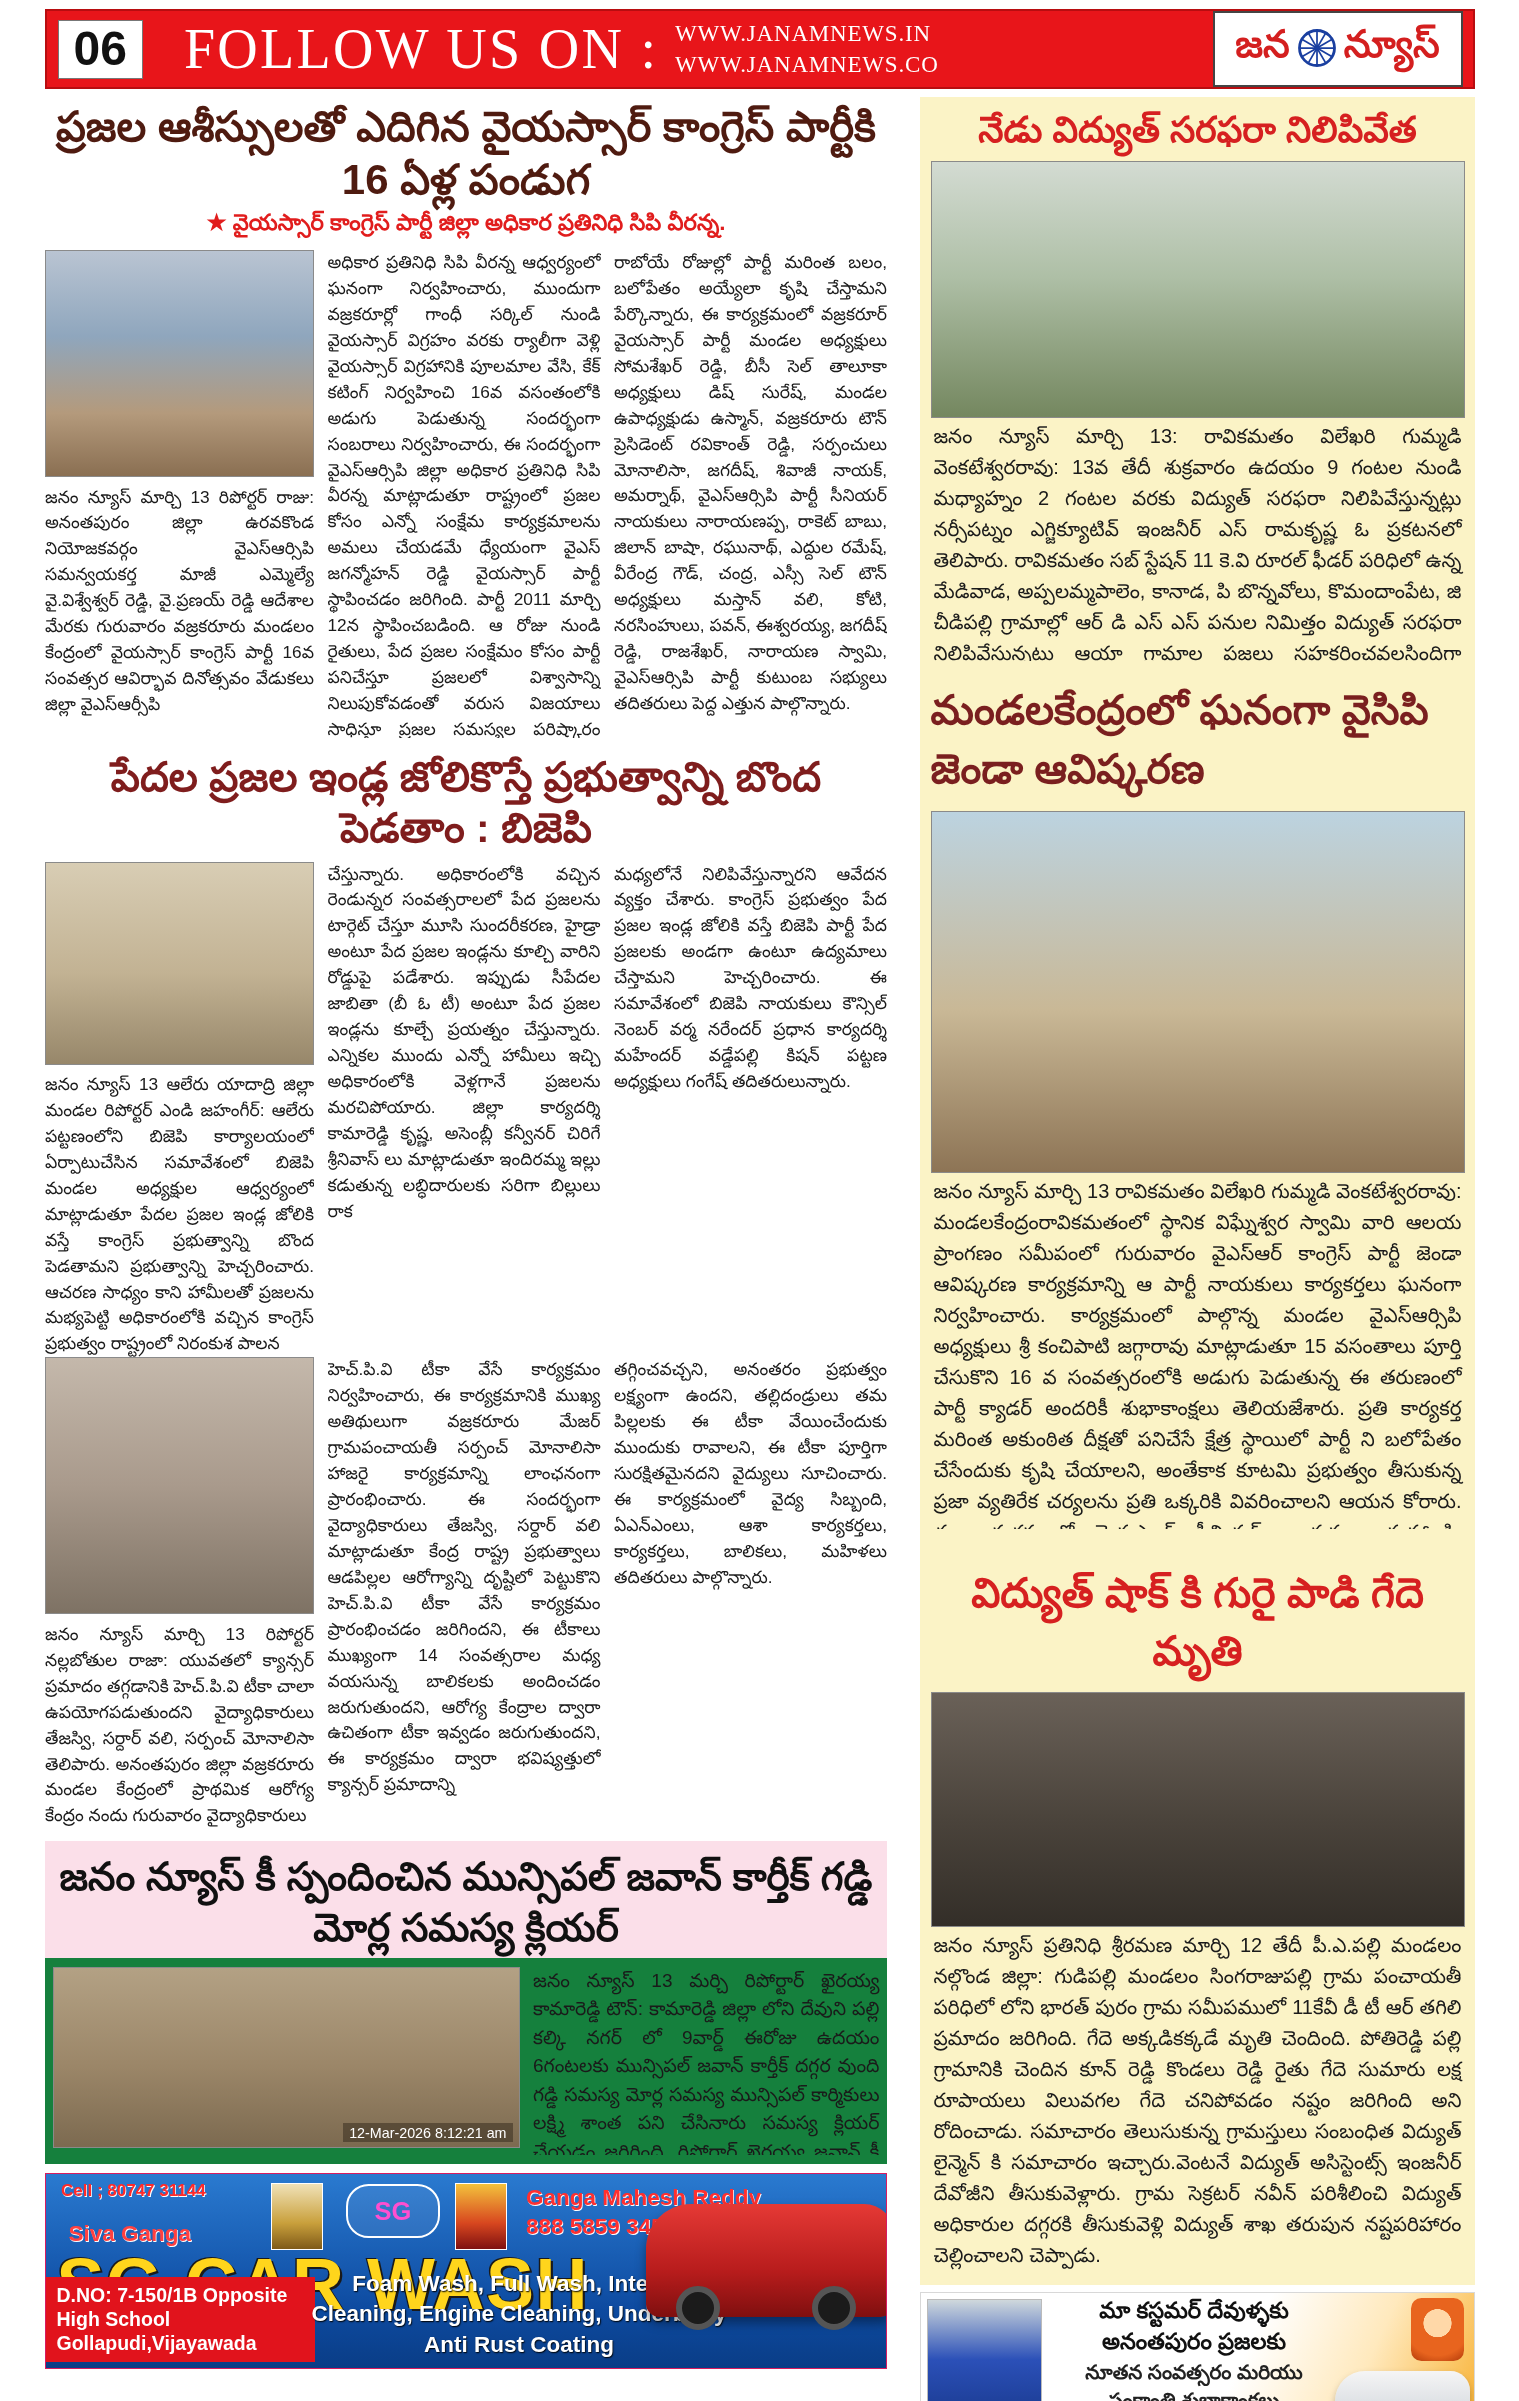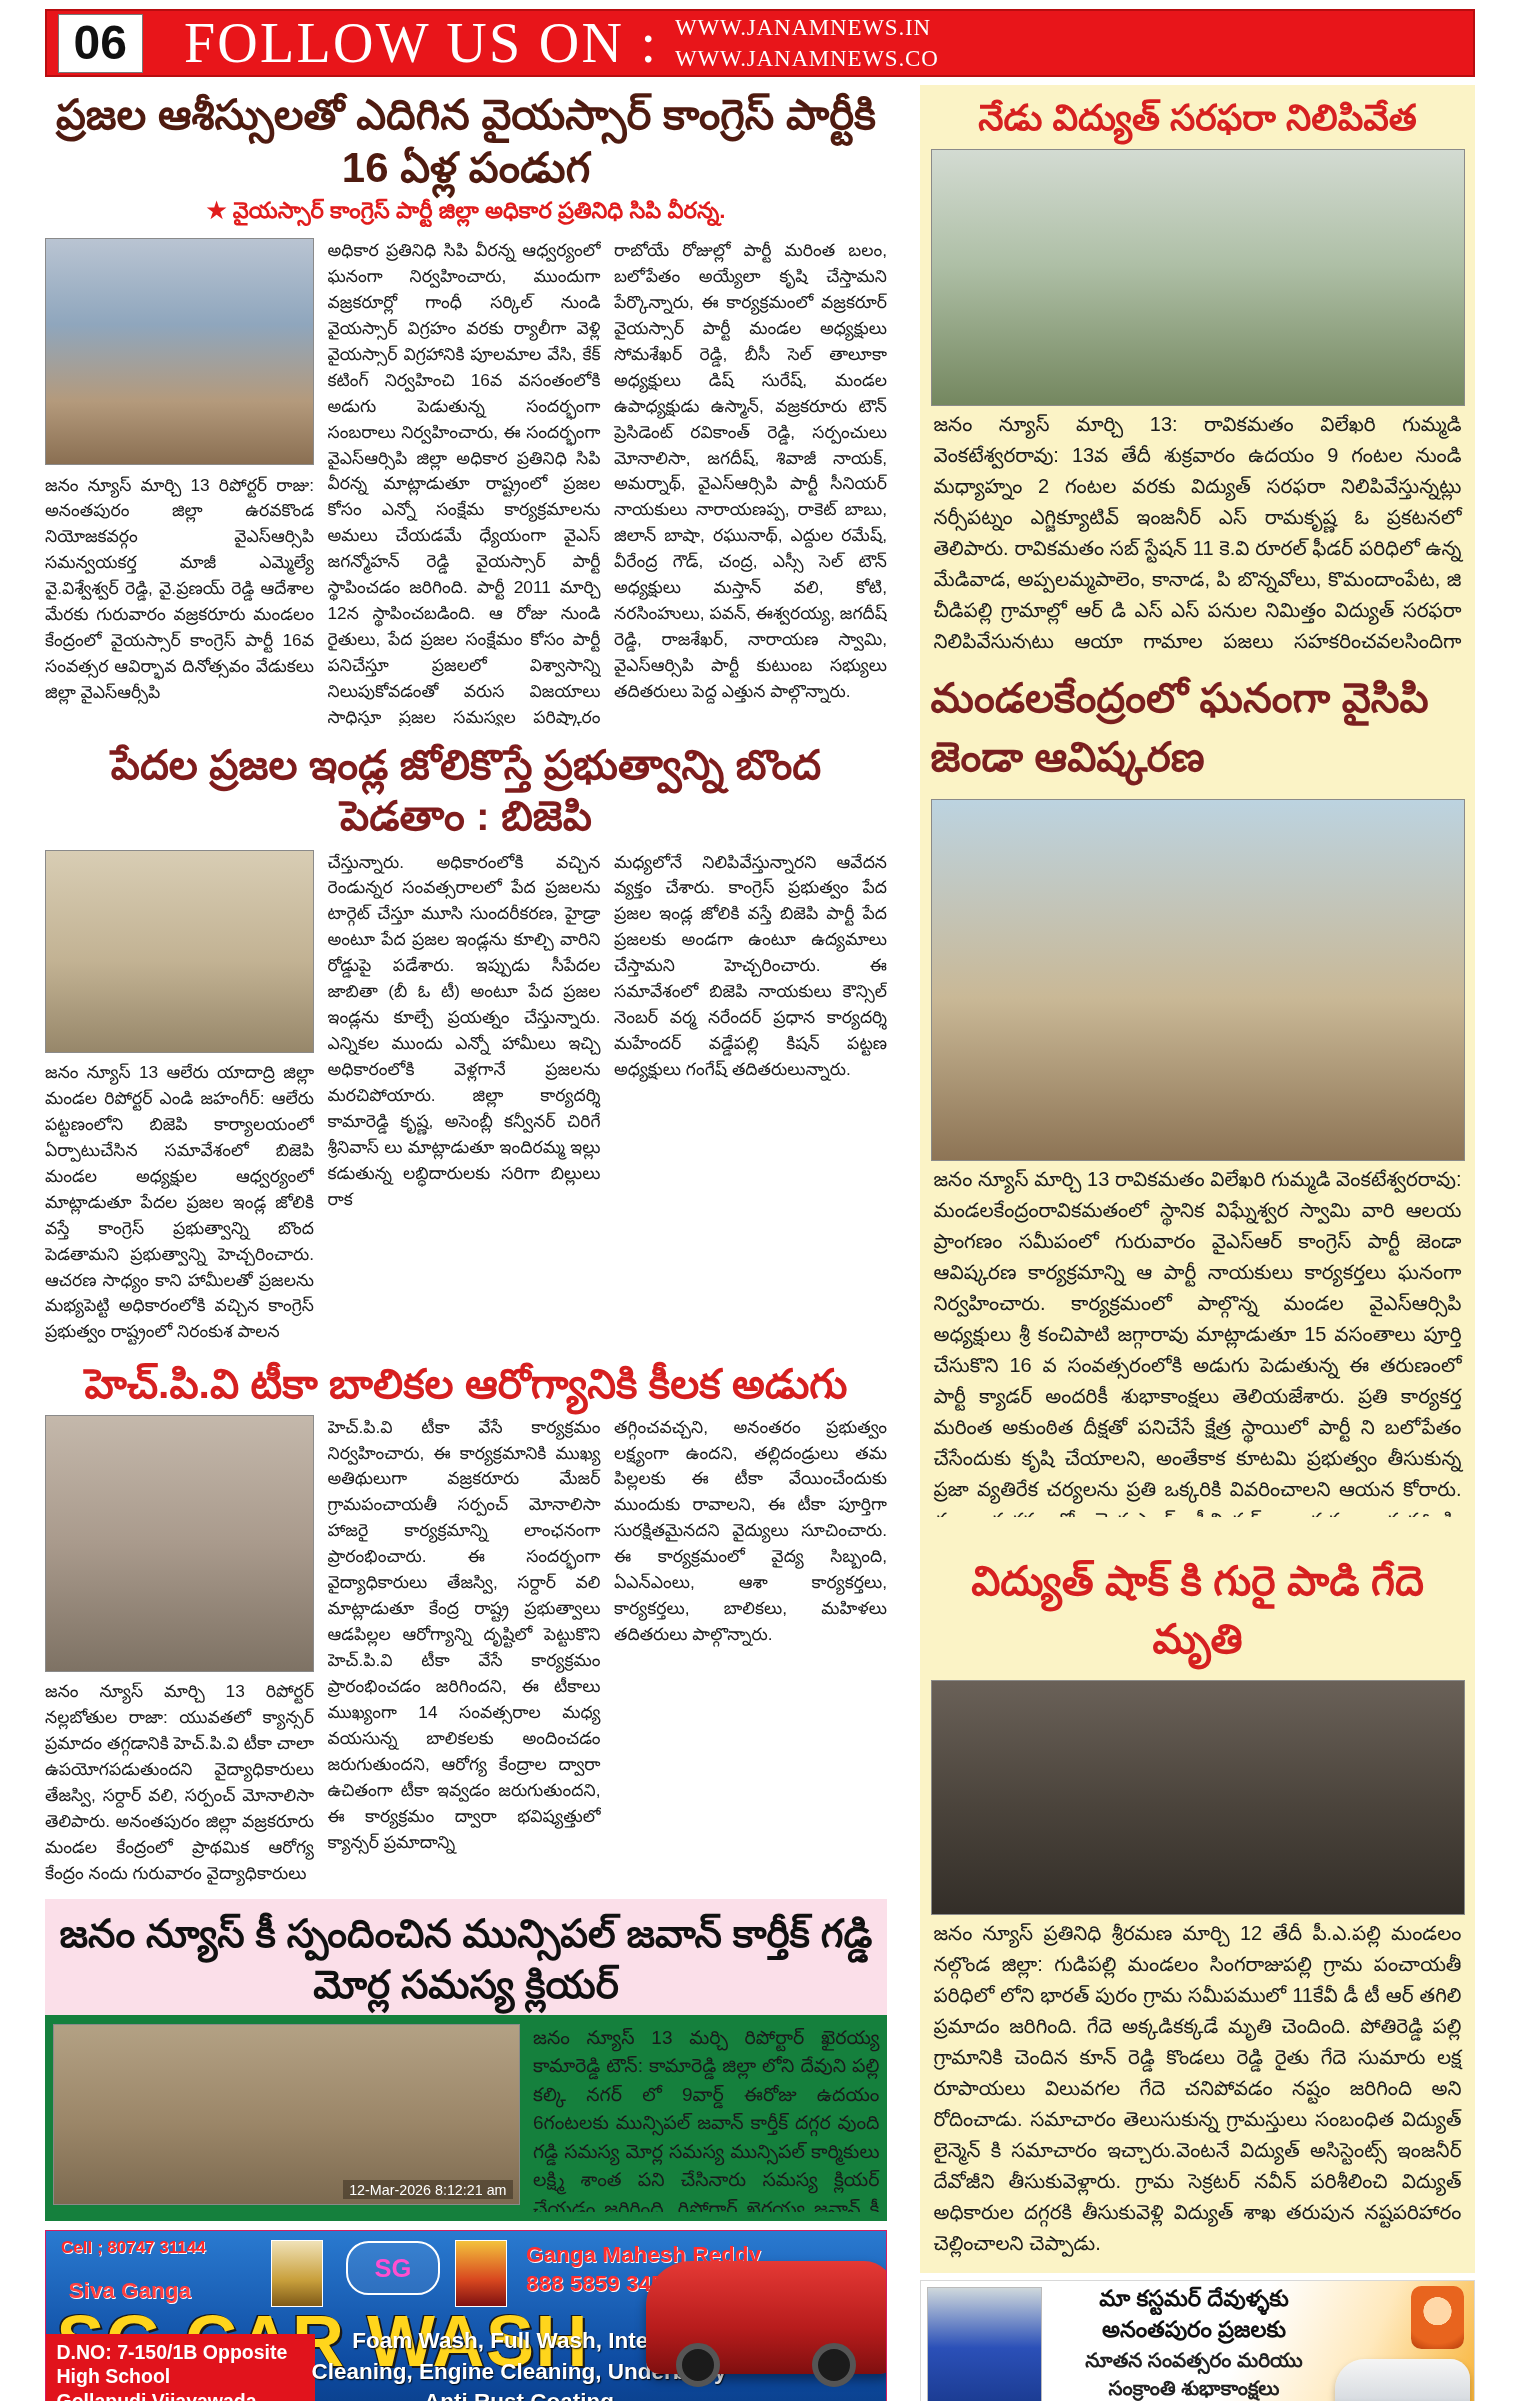--- a/index.html
+++ b/index.html
@@ -95,20 +95,38 @@
 
 <div class="page">
 
   <div class="masthead">
     <div class="pagenum">06</div>
     <div class="follow">FOLLOW US ON :</div>
     <div class="urls">
       <div>WWW.JANAMNEWS.IN</div>
       <div>WWW.JANAMNEWS.CO</div>
     </div>
+    <div class="logo-box">
+      <span class="logo-te">జన</span>
+      <span>
+        <svg width="42" height="42" viewBox="0 0 24 24">
+          <circle cx="12" cy="12" r="10" fill="none" stroke="#1a3fa0" stroke-width="1.6"></circle>
+          <circle cx="12" cy="12" r="1.6" fill="#1a3fa0"></circle>
+          <g stroke="#1a3fa0" stroke-width="1">
+            <line x1="2" y1="12" x2="22" y2="12"></line>
+              <line x1="12" y1="2" x2="12" y2="22"></line>
+            <line x1="3.34" y1="7" x2="20.66" y2="17"></line>
+              <line x1="7" y1="3.34" x2="17" y2="20.66"></line>
+            <line x1="7" y1="20.66" x2="17" y2="3.34"></line>
+              <line x1="3.34" y1="17" x2="20.66" y2="7"></line>
+          </g>
+        </svg>
+      </span>
+      <span class="logo-te">న్యూస్</span>
+    </div>
   </div>
 
   <div class="main">
 
     <div class="left-col">
 
       <div>
         <div class="h-a1">ప్రజల ఆశీస్సులతో ఎదిగిన వైయస్సార్ కాంగ్రెస్ పార్టీకి 16 ఏళ్ల పండుగ</div>
         <div class="subhead">★ వైయస్సార్ కాంగ్రెస్ పార్టీ జిల్లా అధికార ప్రతినిధి సిపి వీరన్న.</div>
         <div class="row">
@@ -127,21 +145,20 @@
           <div class="pcol">
             <div class="photo p-a2"></div>
             <div class="btxt">జనం న్యూస్ 13 ఆలేరు యాదాద్రి జిల్లా మండల రిపోర్టర్ ఎండి జహంగీర్: ఆలేరు పట్టణంలోని బిజెపి కార్యాలయంలో ఏర్పాటుచేసిన సమావేశంలో బిజెపి మండల అధ్యక్షుల ఆధ్వర్యంలో మాట్లాడుతూ పేదల ప్రజల ఇండ్ల జోలికి వస్తే కాంగ్రెస్ ప్రభుత్వాన్ని బొంద పెడతామని ప్రభుత్వాన్ని హెచ్చరించారు. ఆచరణ సాధ్యం కాని హామీలతో ప్రజలను మభ్యపెట్టి అధికారంలోకి వచ్చిన కాంగ్రెస్ ప్రభుత్వం రాష్ట్రంలో నిరంకుశ పాలన</div>
           </div>
           <div class="btxt col clamp2">చేస్తున్నారు. అధికారంలోకి వచ్చిన రెండున్నర సంవత్సరాలలో పేద ప్రజలను టార్గెట్ చేస్తూ మూసి సుందరీకరణ, హైడ్రా అంటూ పేద ప్రజల ఇండ్లను కూల్చి వారిని రోడ్డుపై పడేశారు. ఇప్పుడు సీపేదల జాబితా (బీ ఓ టీ) అంటూ పేద ప్రజల ఇండ్లను కూల్చే ప్రయత్నం చేస్తున్నారు. ఎన్నికల ముందు ఎన్నో హామీలు ఇచ్చి అధికారంలోకి వెళ్లగానే ప్రజలను మరచిపోయారు. జిల్లా కార్యదర్శి కామారెడ్డి కృష్ణ, అసెంబ్లీ కన్వీనర్ చిరిగే శ్రీనివాస్ లు మాట్లాడుతూ ఇందిరమ్మ ఇల్లు కడుతున్న లబ్ధిదారులకు సరిగా బిల్లులు రాక</div>
           <div class="btxt col clamp2">మధ్యలోనే నిలిపివేస్తున్నారని ఆవేదన వ్యక్తం చేశారు. కాంగ్రెస్ ప్రభుత్వం పేద ప్రజల ఇండ్ల జోలికి వస్తే బిజెపి పార్టీ పేద ప్రజలకు అండగా ఉంటూ ఉద్యమాలు చేస్తామని హెచ్చరించారు. ఈ సమావేశంలో బిజెపి నాయకులు కౌన్సిల్ నెంబర్ వర్మ నరేందర్ ప్రధాన కార్యదర్శి మహేందర్ వడ్డేపల్లి కిషన్ పట్టణ అధ్యక్షులు గంగేష్ తదితరులున్నారు.</div>
         </div>
       </div>
 
       <div>
-        <div class="h-red">హెచ్.పి.వి టీకా బాలికల ఆరోగ్యానికి కీలక అడుగు</div>
         <div class="row">
           <div class="pcol">
             <div class="photo p-a3"></div>
             <div class="btxt">జనం న్యూస్ మార్చి 13 రిపోర్టర్ నల్లబోతుల రాజా: యువతలో క్యాన్సర్ ప్రమాదం తగ్గడానికి హెచ్.పి.వి టీకా చాలా ఉపయోగపడుతుందని వైద్యాధికారులు తేజస్వి, సర్దార్ వలి, సర్పంచ్ మోనాలిసా తెలిపారు. అనంతపురం జిల్లా వజ్రకరూరు మండల కేంద్రంలో ప్రాథమిక ఆరోగ్య కేంద్రం నందు గురువారం వైద్యాధికారులు</div>
           </div>
           <div class="btxt col clamp3">హెచ్.పి.వి టీకా వేసే కార్యక్రమం నిర్వహించారు, ఈ కార్యక్రమానికి ముఖ్య అతిథులుగా వజ్రకరూరు మేజర్ గ్రామపంచాయతీ సర్పంచ్ మోనాలిసా హాజరై కార్యక్రమాన్ని లాంఛనంగా ప్రారంభించారు. ఈ సందర్భంగా వైద్యాధికారులు తేజస్వి, సర్దార్ వలి మాట్లాడుతూ కేంద్ర రాష్ట్ర ప్రభుత్వాలు ఆడపిల్లల ఆరోగ్యాన్ని దృష్టిలో పెట్టుకొని హెచ్.పి.వి టీకా వేసే కార్యక్రమం ప్రారంభించడం జరిగిందని, ఈ టీకాలు ముఖ్యంగా 14 సంవత్సరాల మధ్య వయసున్న బాలికలకు అందించడం జరుగుతుందని, ఆరోగ్య కేంద్రాల ద్వారా ఉచితంగా టీకా ఇవ్వడం జరుగుతుందని, ఈ కార్యక్రమం ద్వారా భవిష్యత్తులో క్యాన్సర్ ప్రమాదాన్ని</div>
           <div class="btxt col clamp3">తగ్గించవచ్చని, అనంతరం ప్రభుత్వం లక్ష్యంగా ఉందని, తల్లిదండ్రులు తమ పిల్లలకు ఈ టీకా వేయించేందుకు ముందుకు రావాలని, ఈ టీకా పూర్తిగా సురక్షితమైనదని వైద్యులు సూచించారు. ఈ కార్యక్రమంలో వైద్య సిబ్బంది, ఏఎన్ఎంలు, ఆశా కార్యకర్తలు, కార్యకర్తలు, బాలికలు, మహిళలు తదితరులు పాల్గొన్నారు.</div>
         </div>
       </div>
 

